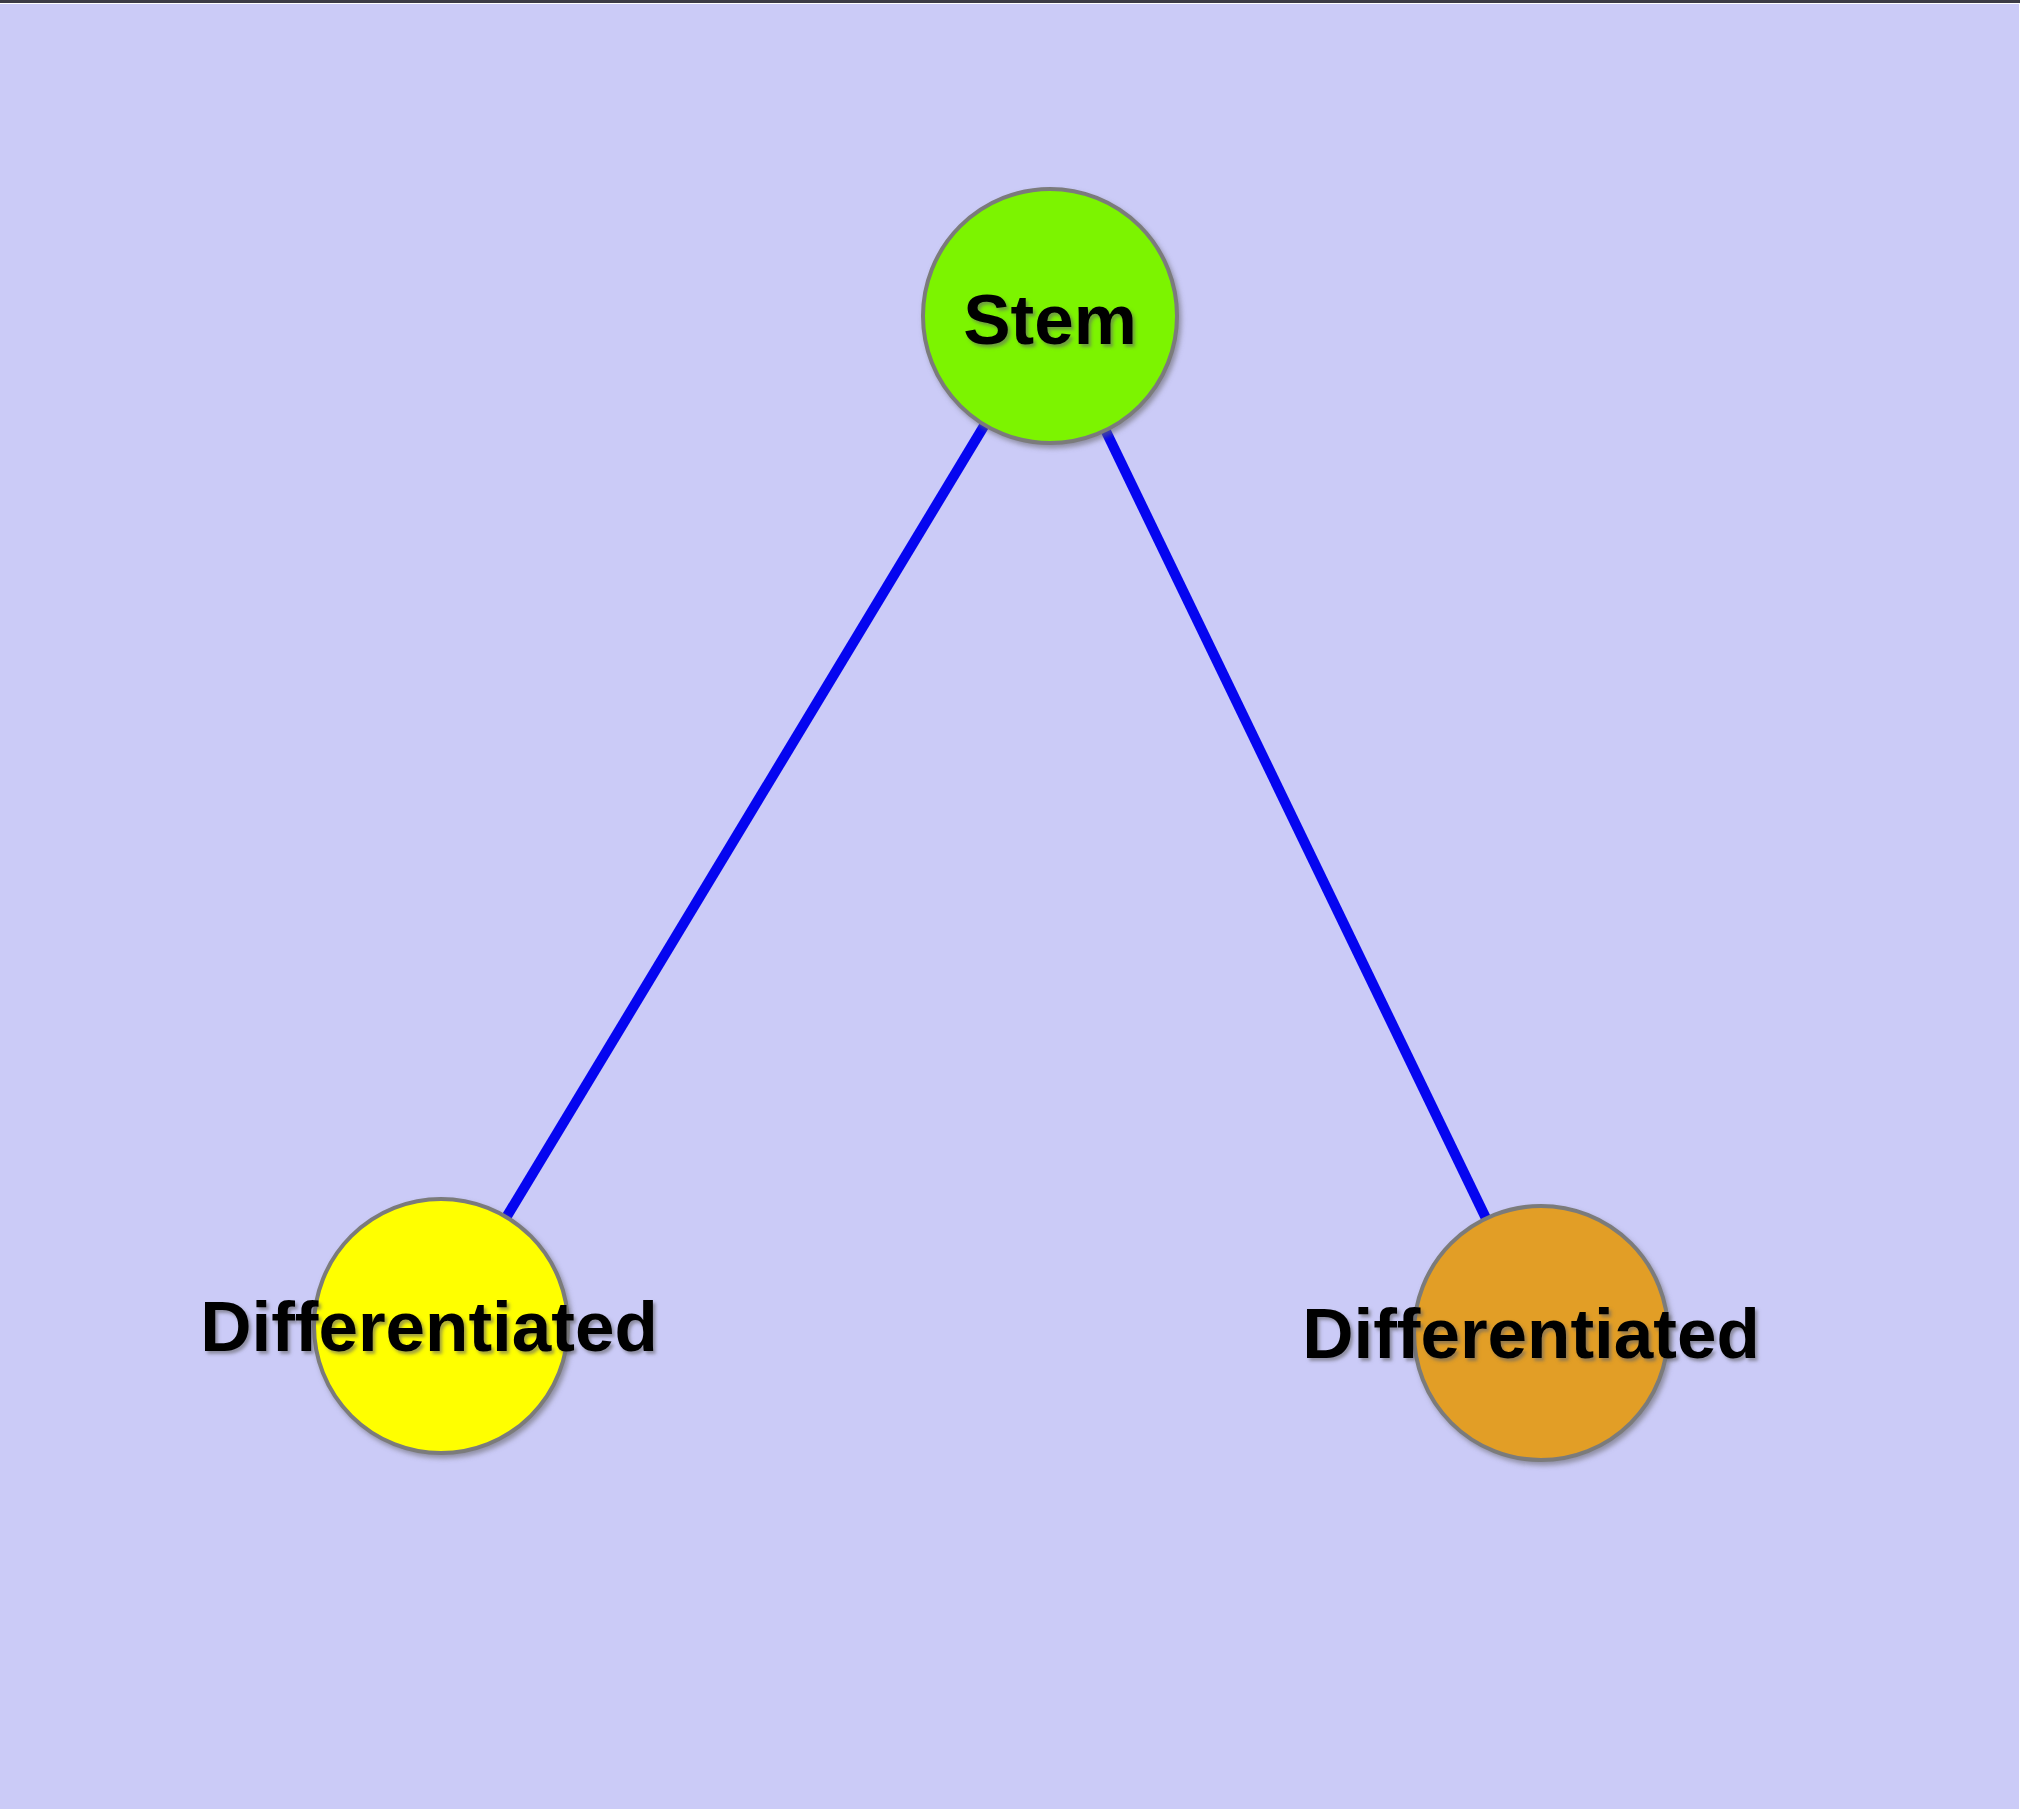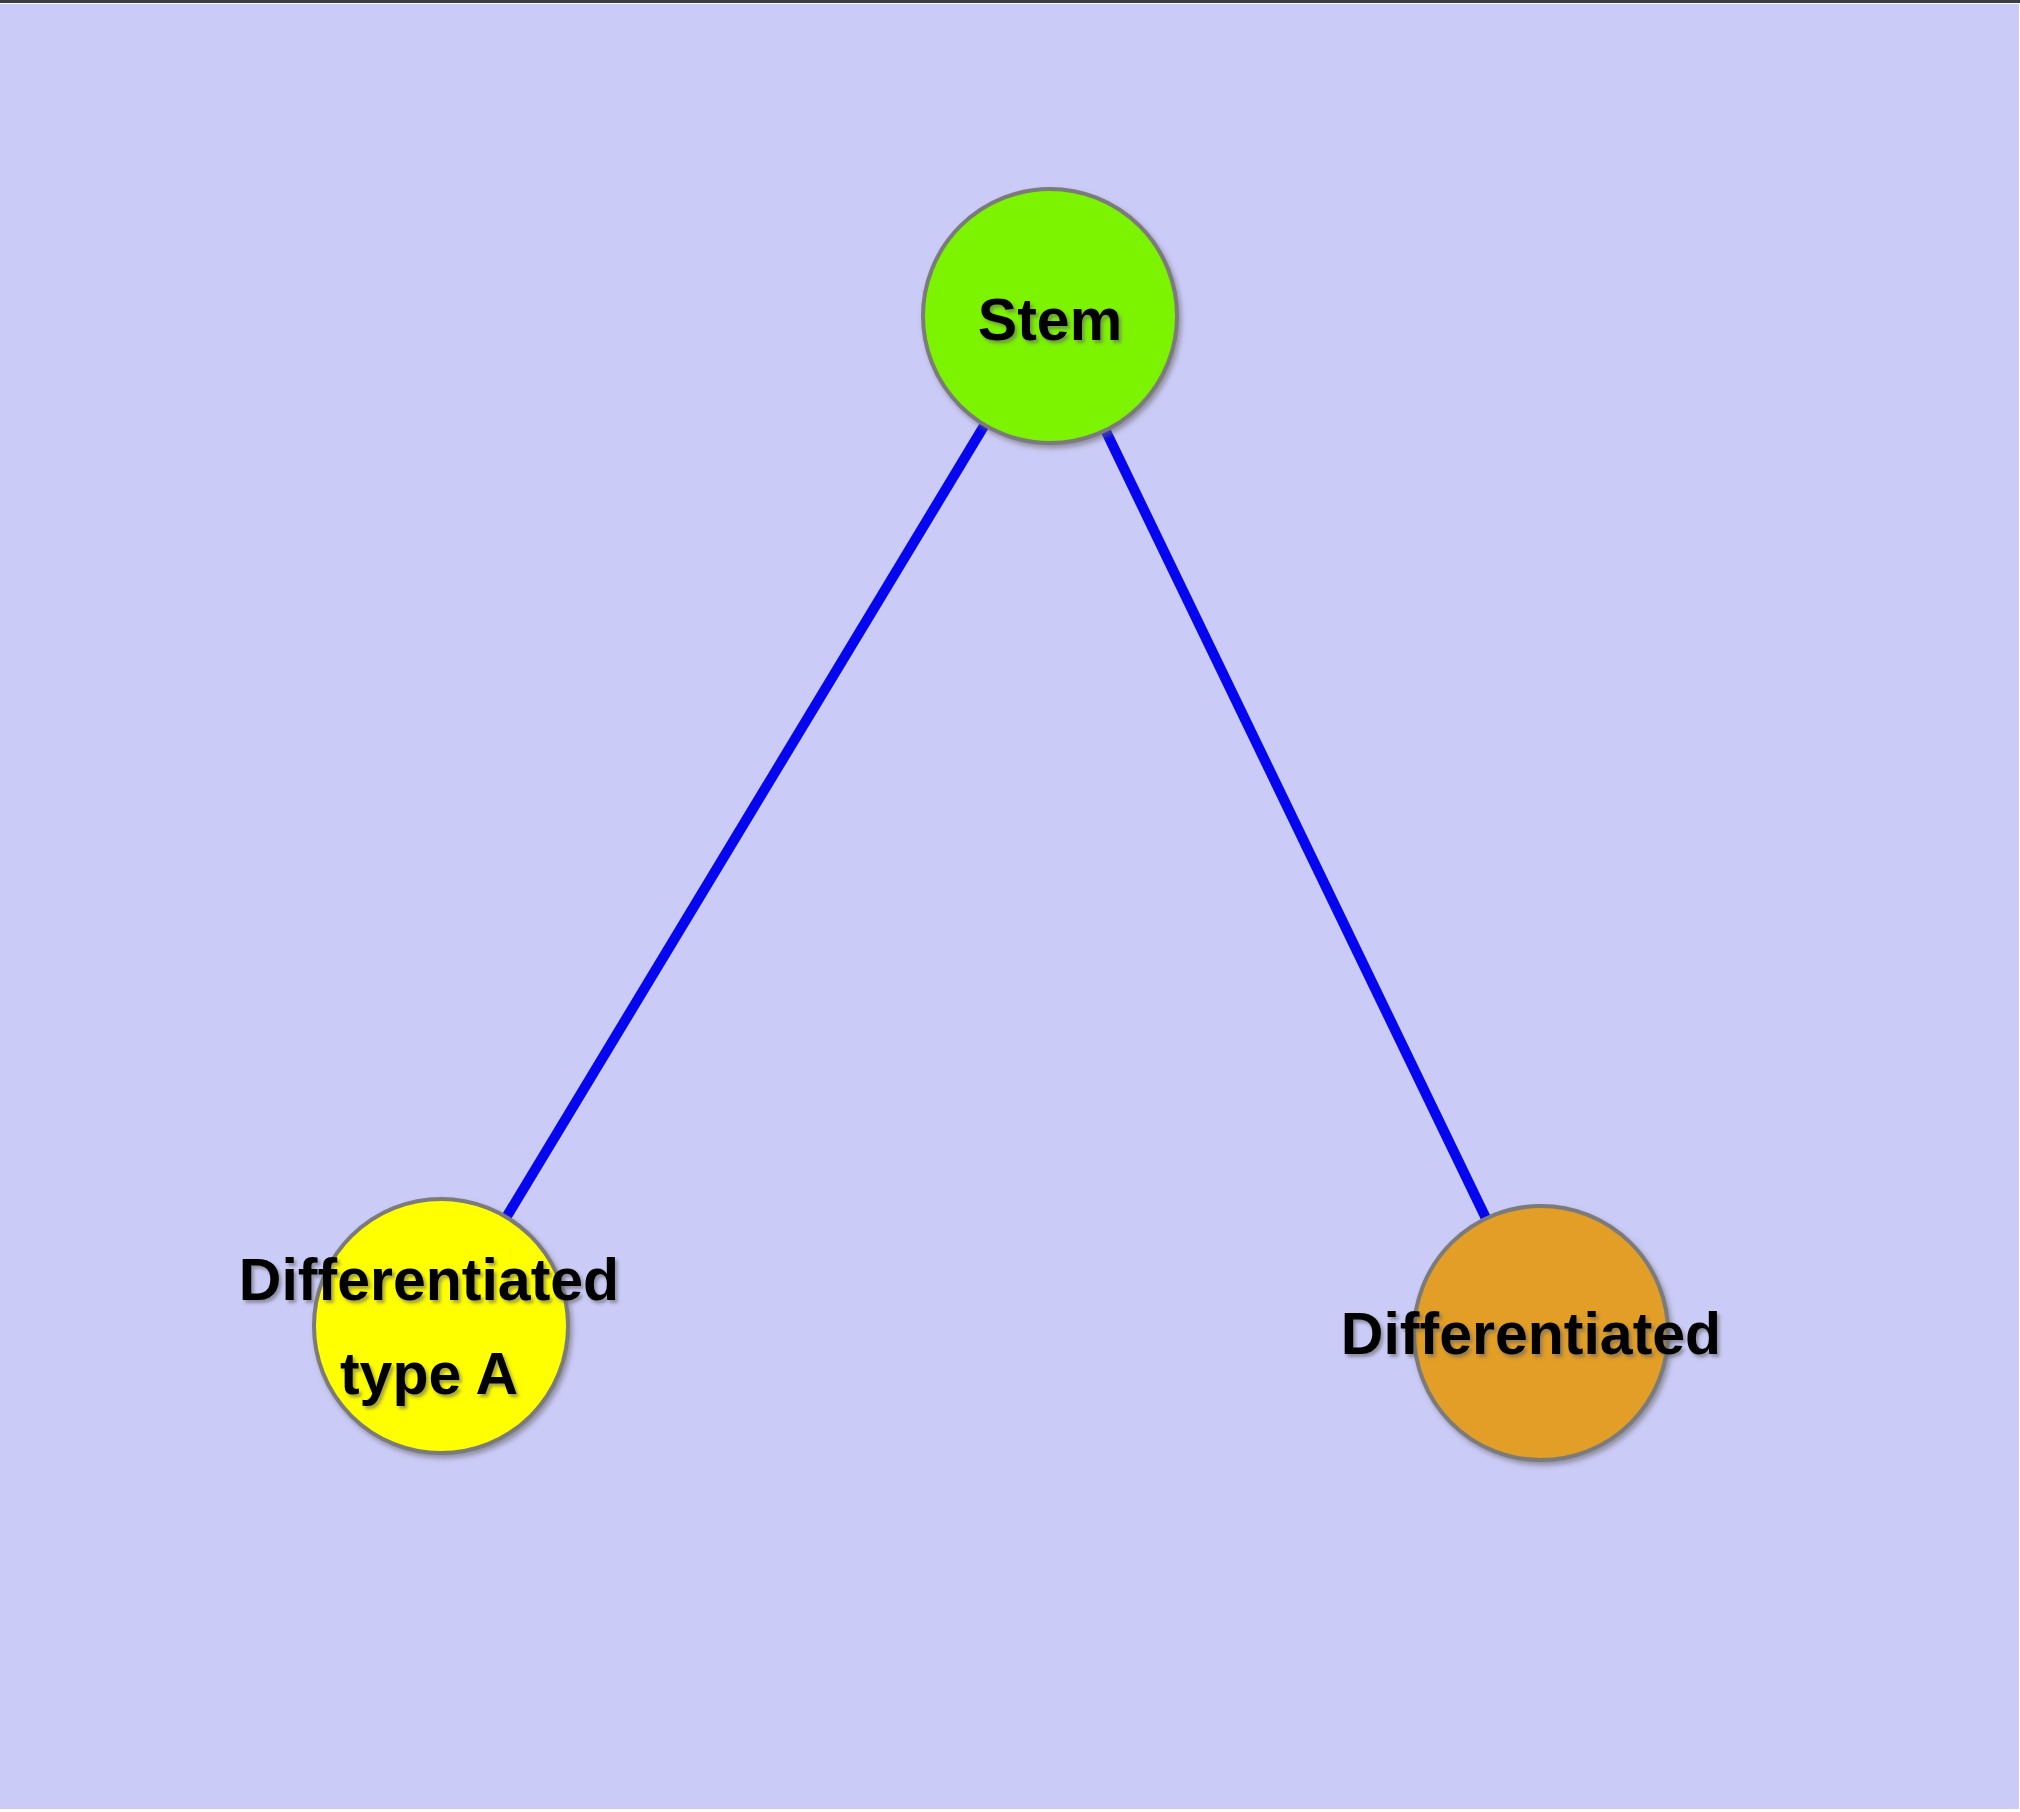--- a/index.html
+++ b/index.html
@@ -51,21 +51,21 @@
     border: 4.2px solid #7B7B7B;
     z-index: 2;
     box-shadow: 2.5px 3.4px 5.1px rgba(105,105,110,0.6);
   }
   .label {
     position: absolute;
     transform: translate(-50%, -50%);
     z-index: 3;
     color: #000000;
     font-weight: bold;
-    font-size: 59px;
+    font-size: 71px;
     line-height: 94px;
     text-align: center;
     white-space: nowrap;
     text-shadow: 2.5px 2.5px 3.4px rgba(100,100,105,0.6);
   }
   .label .line { display: block; }
 </style>
 </head>
 <body>
 
@@ -82,21 +82,20 @@
   <div class="node" style="left: 921px; top: 187px; background: rgb(124, 244, 0); border-color: rgb(123, 123, 123);"></div>
   <div class="node" style="left: 312px; top: 1197px; background: rgb(255, 255, 0); border-color: rgb(123, 123, 123);"></div>
   <div class="node" style="left: 1412px; top: 1204px; background: rgb(226, 158, 38); border-color: rgb(123, 123, 123);"></div>
 
   <div class="label" style="left: 1050px; top: 320px; color: rgb(0, 0, 0);">
     <span class="line">Stem</span>
   </div>
 
   <div class="label" style="left: 429px; top: 1327px; color: rgb(0, 0, 0);">
     <span class="line">Differentiated</span>
-    <span class="line">type A</span>
   </div>
 
   <div class="label" style="left: 1531px; top: 1334px; color: rgb(0, 0, 0);">
     <span class="line">Differentiated</span>
   </div>
 
 </div>
 
 
 </body></html>

